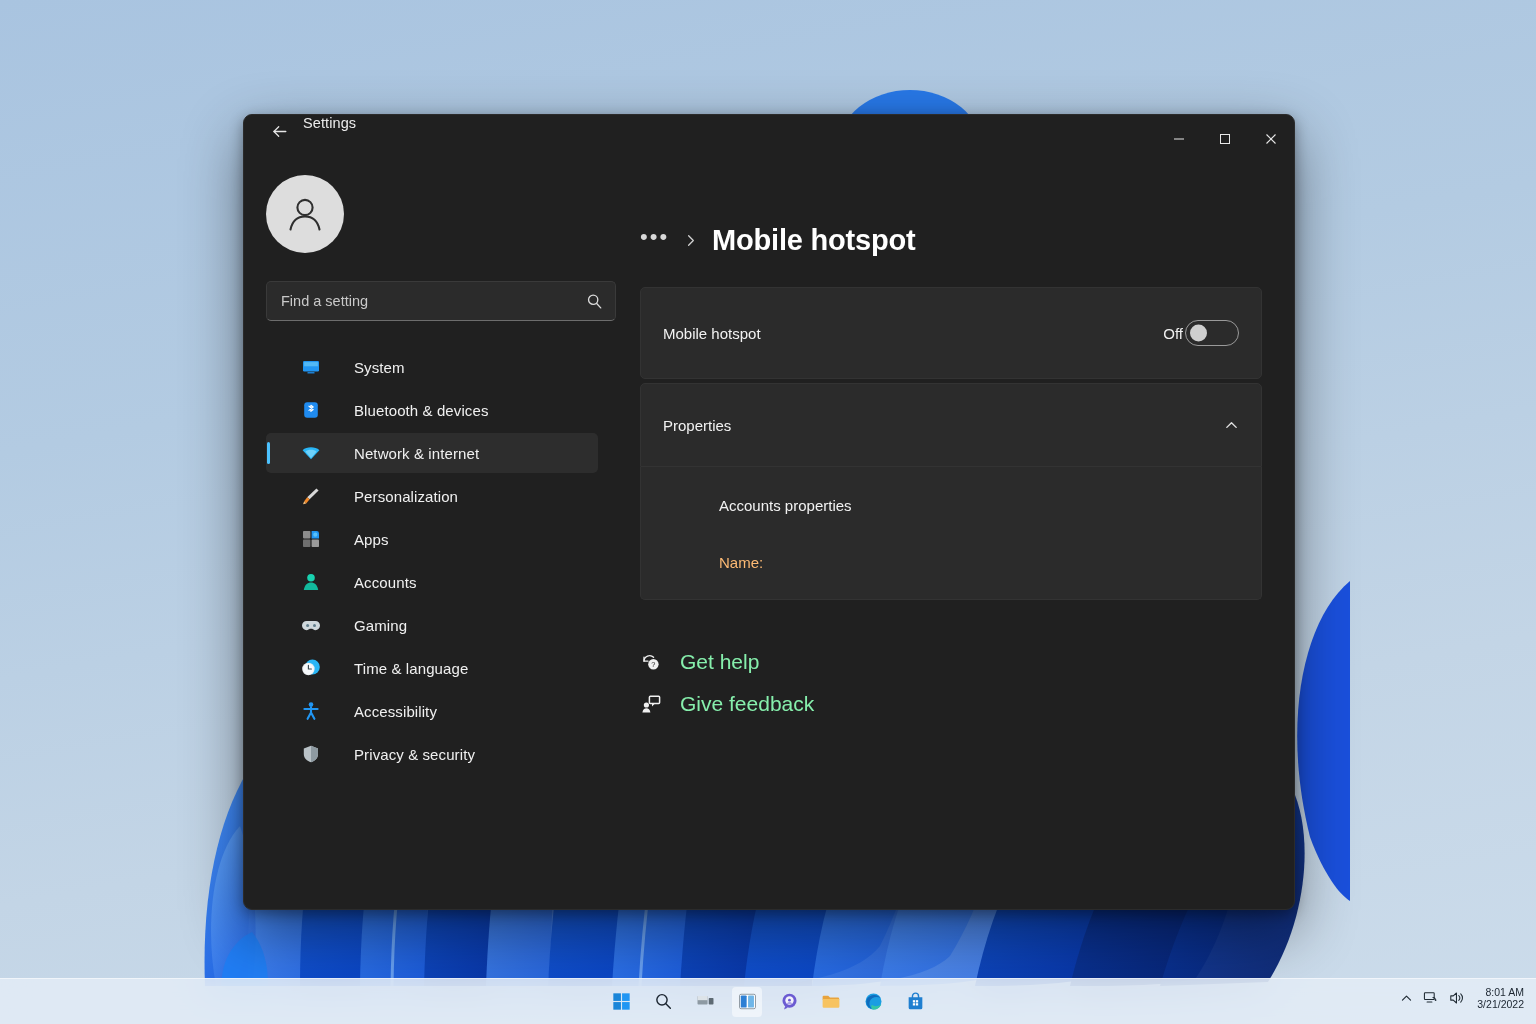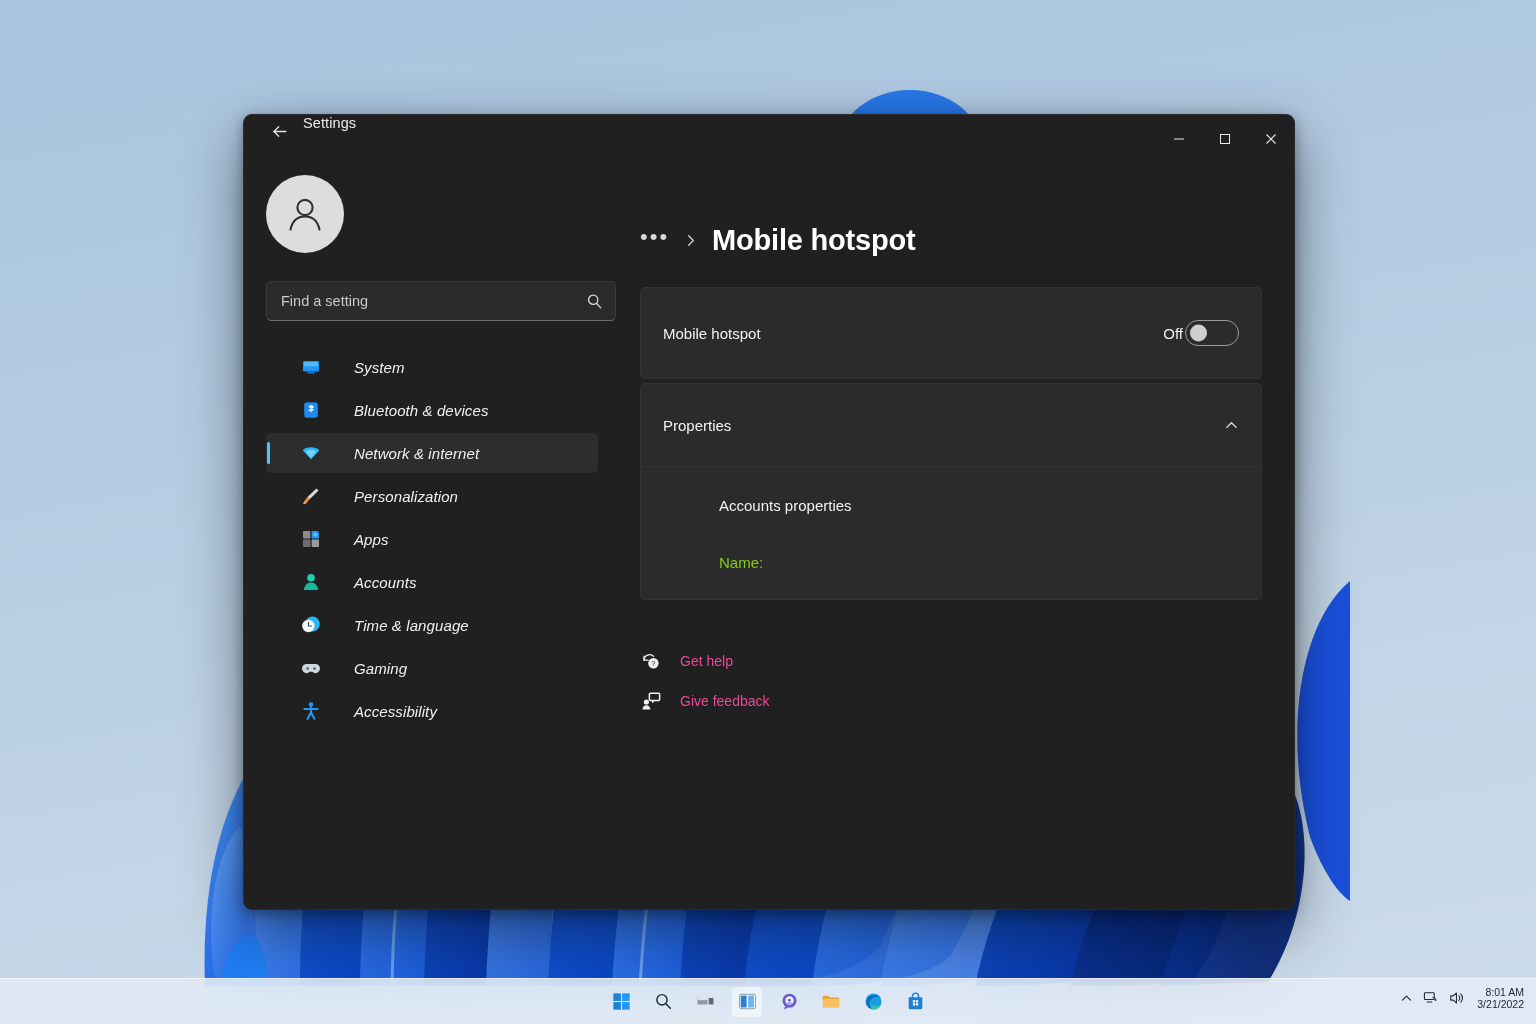--- a/index.html
+++ b/index.html
@@ -151,21 +151,20 @@
   .nav-icon {
     width: 22px; height: 22px;
     display: flex; align-items: center; justify-content: center;
     flex: 0 0 22px;
   }
   .nav-label {
     margin-left: 32px;
     font-size: 15px;
     color: #f0f0f0;
     letter-spacing: 0.1px;
-    font-style: italic;
   }
 
   
   .main {
     flex: 1 1 auto;
     min-width: 0;
     padding: 56px 32px 0 24px;
     overflow: hidden;
   }
   .breadcrumb {
@@ -262,36 +261,36 @@
     border-radius: 0 0 5px 5px;
     padding: 30px 22px 28px 78px;
   }
   .props-sub {
     font-size: 15px;
     color: #f2f2f2;
     margin-bottom: 40px;
   }
   .props-field {
     font-size: 15px;
-    color: #84cc16;
+    color: #fdba74;
     margin-bottom: 40px;
   }
   .props-field:last-child { margin-bottom: 0; }
 
   .links { margin-top: 50px; }
   .link-row {
     display: flex;
     align-items: center;
     gap: 18px;
     margin-bottom: 18px;
   }
   .link-icon { width: 22px; height: 22px; display:flex; align-items:center; justify-content:center; color:#f0f0f0; }
   .link-text {
-    font-size: 14px;
-    color: #ec4899;
+    font-size: 21px;
+    color: #86efac;
   }
 
   
   #taskbar {
     position: absolute;
     left: 0; bottom: 0;
     width: 1536px; height: 46px;
     background: rgba(228,237,246,0.82);
     backdrop-filter: blur(18px);
     display: flex;
@@ -516,50 +515,59 @@
                 <circle cx="10" cy="5.8" r="3.8" fill="#18d2b0"></circle>
                 <path d="M2.8 18 C 3.6 12.6, 6.6 10.4, 10 10.4 C 13.4 10.4, 16.4 12.6, 17.2 18 Z" fill="#12b99c"></path>
               </svg>
             </span>
             <span class="nav-label">Accounts</span>
           </div>
 
           <div class="nav-item">
             <span class="nav-icon">
               <svg width="20" height="20" viewBox="0 0 20 20">
+                <path d="M5.6 6 h8.8 a4.6 4.6 0 0 1 0 9.2 c-1.6 0-2.2-1-3.2-1.4 h-2.4 c-1 .4-1.6 1.4-3.2 1.4 a4.6 4.6 0 0 1 0-9.2 Z" fill="#cfd8dc"></path>
+                <circle cx="6.6" cy="10.6" r="1.5" fill="#607d8b"></circle>
+                <circle cx="13.5" cy="10.6" r="1.5" fill="#607d8b"></circle>
+              </svg>
+            </span>
+            <span class="nav-label">Gaming</span>
+          </div>
+
+          <div class="nav-item">
+            <span class="nav-icon">
+              <svg width="20" height="20" viewBox="0 0 20 20">
                 <circle cx="11.4" cy="9" r="7.4" fill="#29b6f6"></circle>
                 <circle cx="7.4" cy="11" r="6.2" fill="#eceff1"></circle>
                 <circle cx="7.4" cy="11" r="5.2" fill="#f7fafc"></circle>
                 <path d="M7.4 7.4 V11 h3" stroke="#37474f" stroke-width="1.15" fill="none" stroke-linecap="round"></path>
               </svg>
             </span>
             <span class="nav-label">Time &amp; language</span>
           </div>
 
           <div class="nav-item">
             <span class="nav-icon">
               <svg width="20" height="20" viewBox="0 0 20 20">
-                <path d="M5.6 6 h8.8 a4.6 4.6 0 0 1 0 9.2 c-1.6 0-2.2-1-3.2-1.4 h-2.4 c-1 .4-1.6 1.4-3.2 1.4 a4.6 4.6 0 0 1 0-9.2 Z" fill="#cfd8dc"></path>
-                <circle cx="6.6" cy="10.6" r="1.5" fill="#607d8b"></circle>
-                <circle cx="13.5" cy="10.6" r="1.5" fill="#607d8b"></circle>
-              </svg>
-            </span>
-            <span class="nav-label">Gaming</span>
-          </div>
-
-          <div class="nav-item">
-            <span class="nav-icon">
-              <svg width="20" height="20" viewBox="0 0 20 20">
                 <circle cx="10" cy="3.6" r="2.3" fill="#2196f3"></circle>
                 <path d="M10 6.4 L10 11.6 M3.4 8 L16.6 8 M10 11.6 L6.6 17.8 M10 11.6 L13.4 17.8" stroke="#2196f3" stroke-width="2.1" stroke-linecap="round" fill="none"></path>
               </svg>
             </span>
             <span class="nav-label">Accessibility</span>
           </div>
 
+          <div class="nav-item">
+            <span class="nav-icon">
+              <svg width="20" height="20" viewBox="0 0 20 20">
+                <path d="M10 1.8 L17 4.4 V10 c0 4.4-3.2 7-7 8.2 C 6 17 2.8 14.4 2.8 10 V4.4 Z" fill="#b9c2c7"></path>
+                <path d="M10 1.8 L17 4.4 V10 c0 4.4-3.2 7-7 8.2 Z" fill="#8e9aa1"></path>
+              </svg>
+            </span>
+            <span class="nav-label">Privacy &amp; security</span>
+          </div>
 
         </div>
       </div>
 
       <div class="main">
 
         <div class="breadcrumb">
           <span class="crumb-dots">•••</span>
           <span class="crumb-sep">
             <svg width="15" height="15" viewBox="0 0 16 16" fill="none" stroke="currentColor" stroke-width="1.4" stroke-linecap="round" stroke-linejoin="round">

